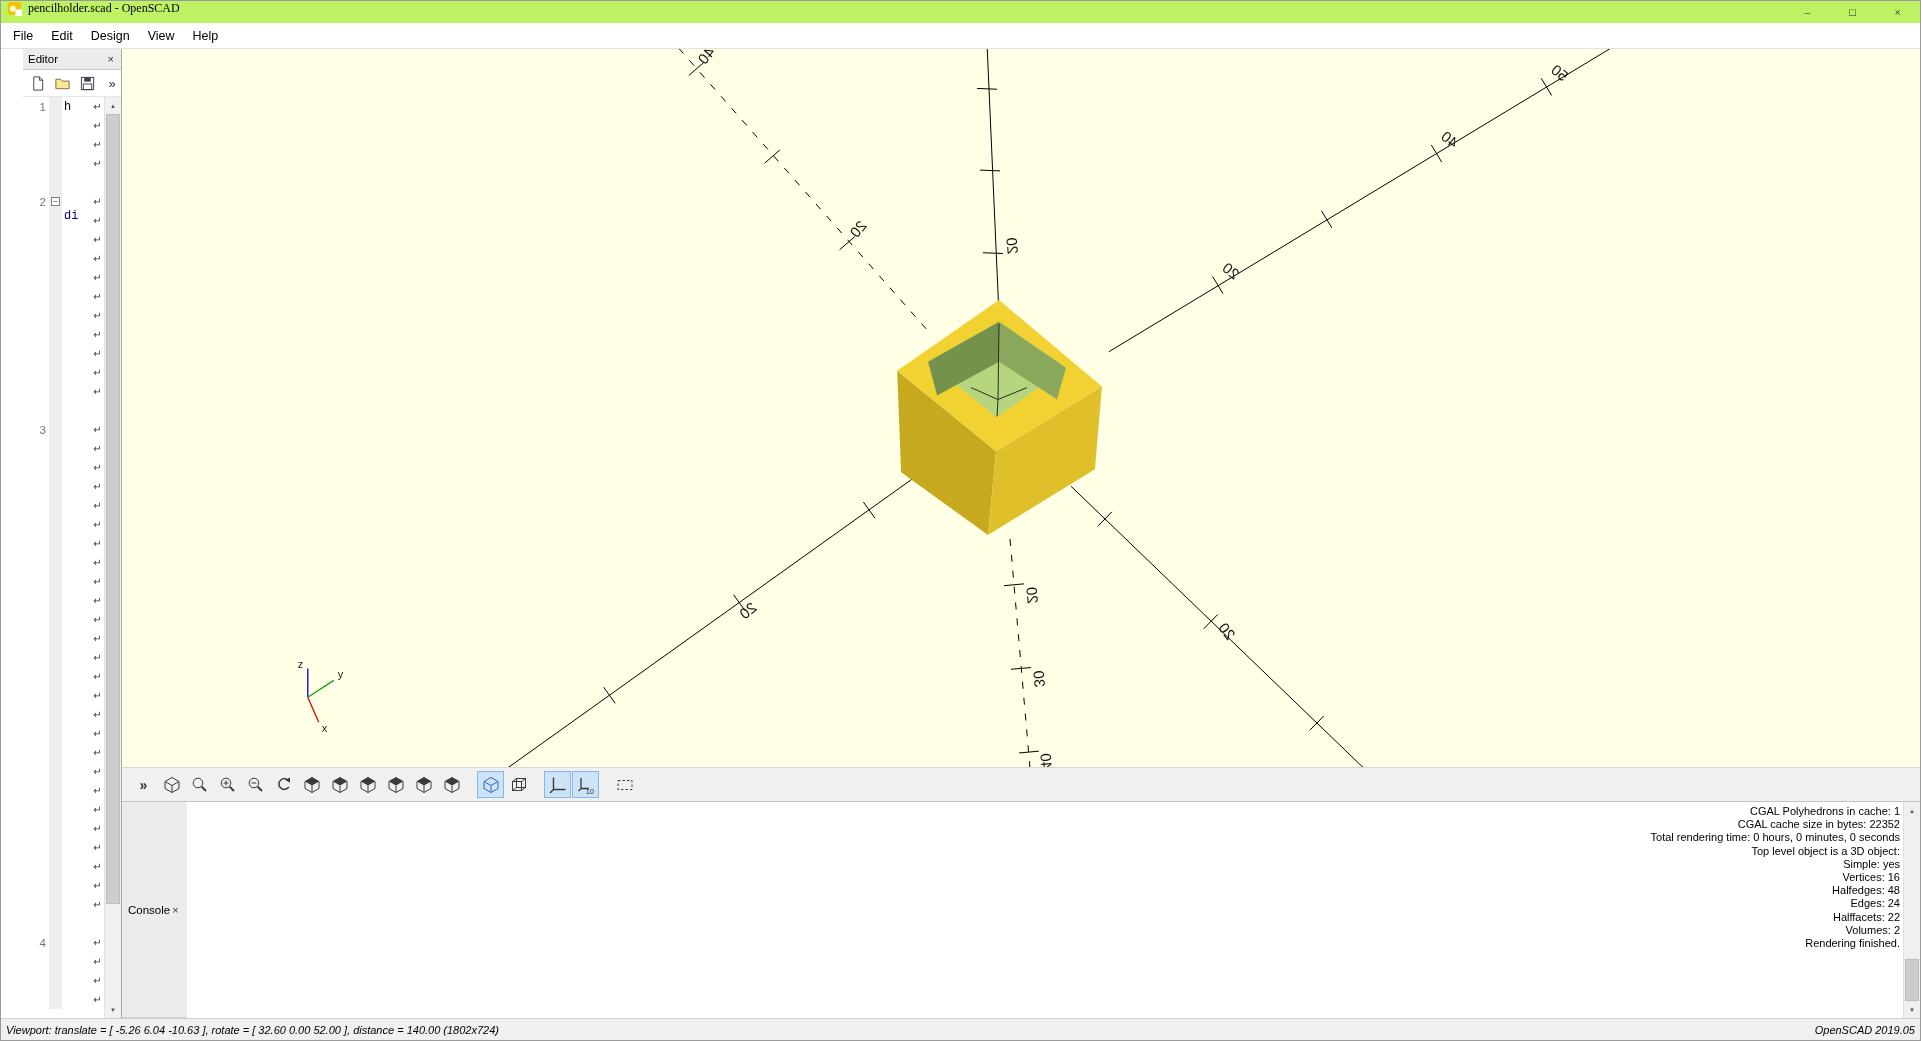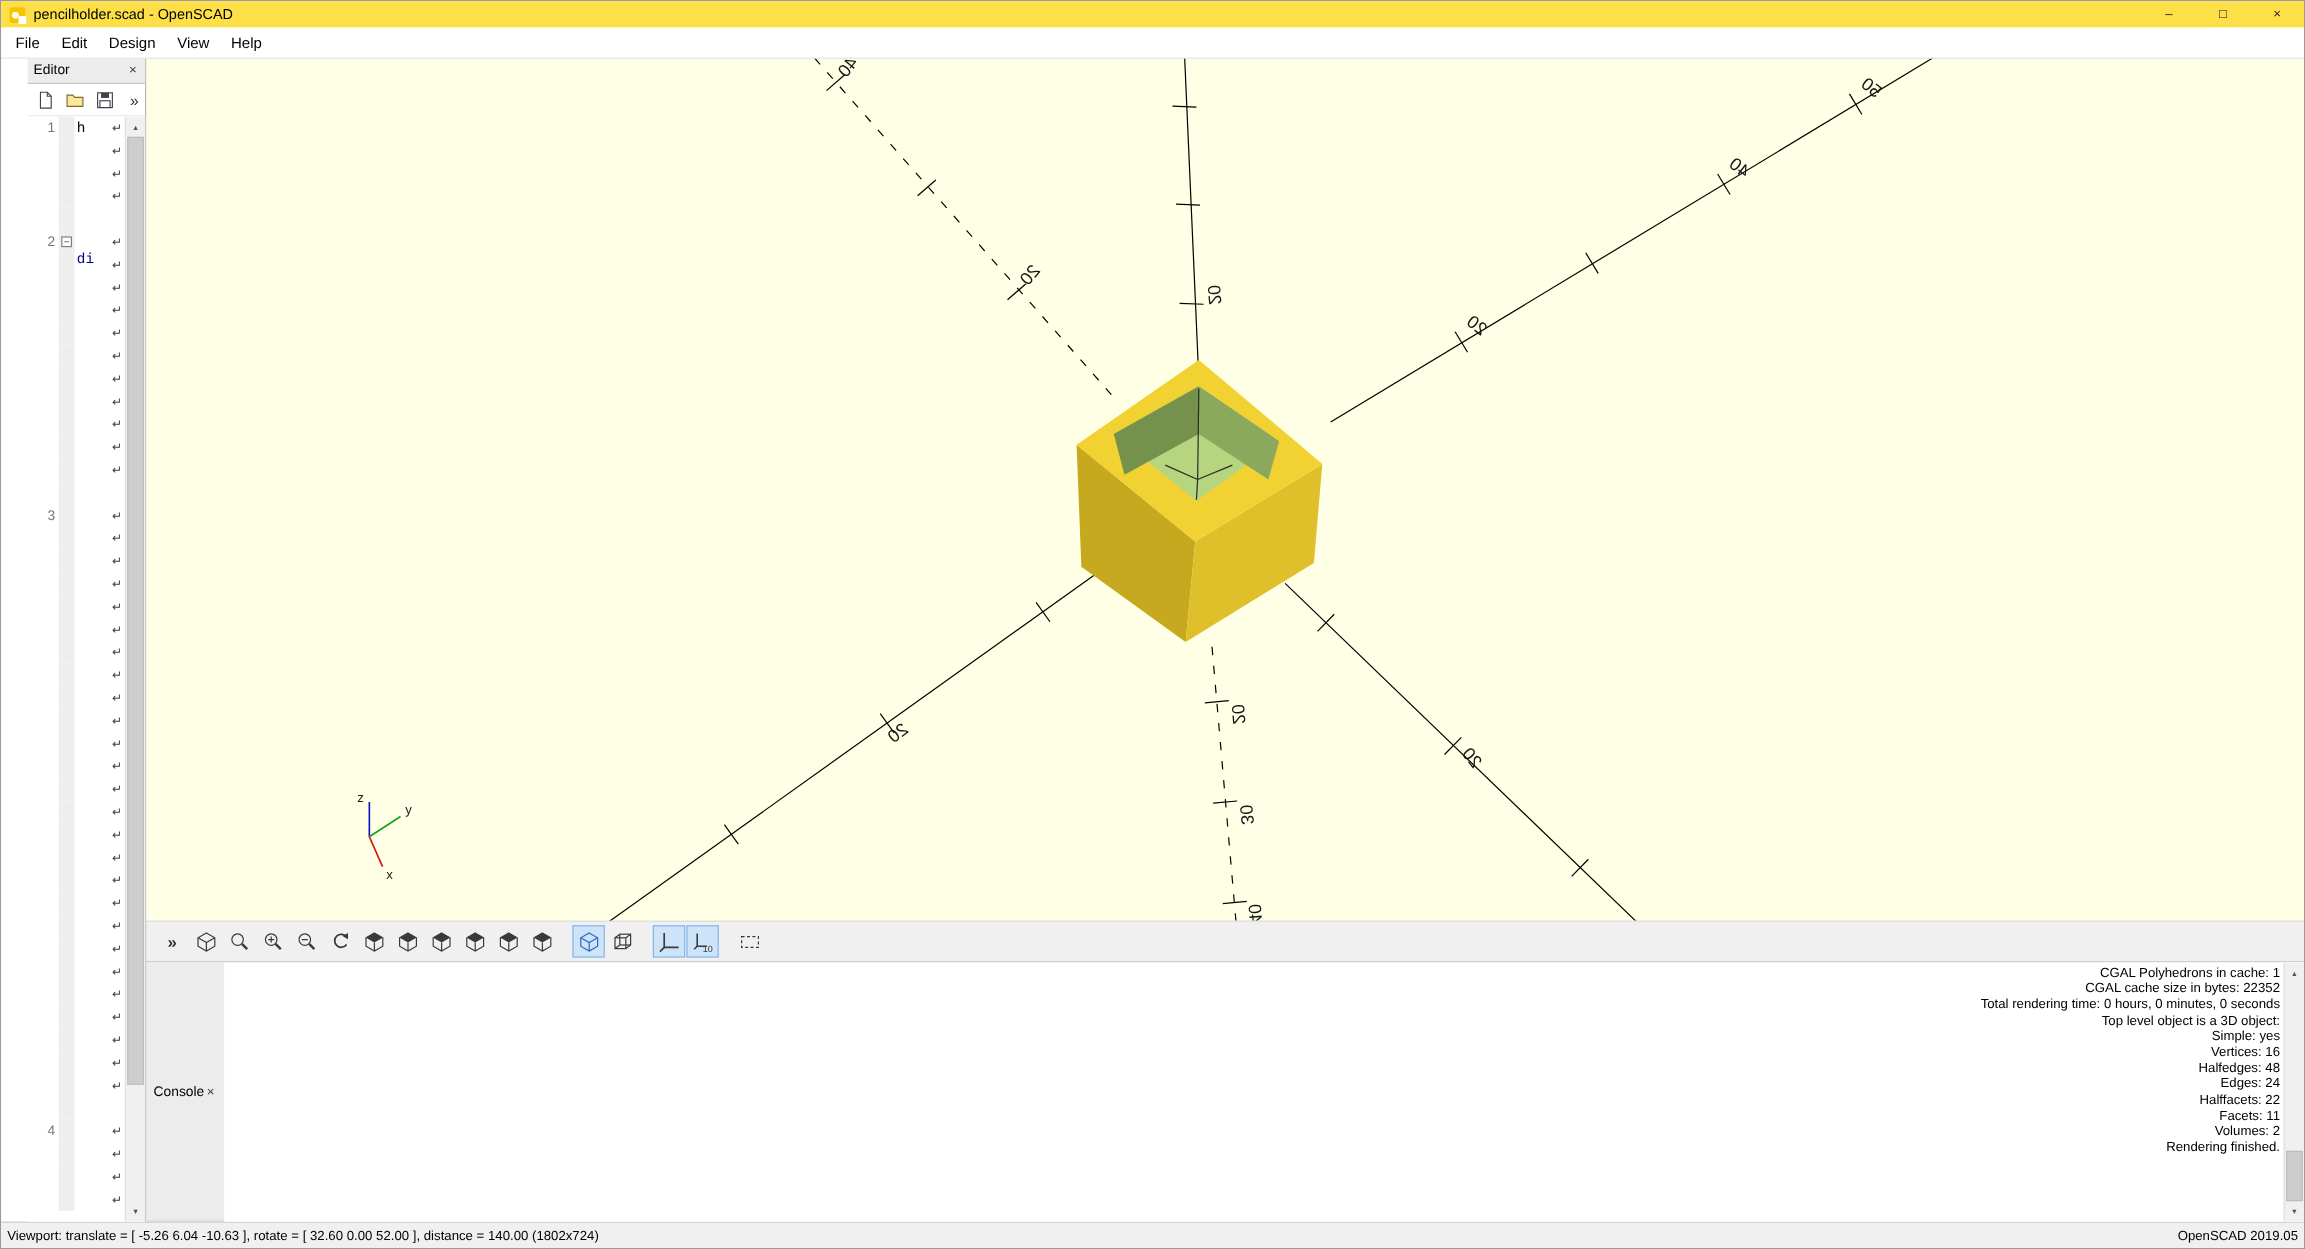--- a/index.html
+++ b/index.html
@@ -2,21 +2,21 @@
 <html><head>
 <meta charset="utf-8">
 <style>
   * { box-sizing: border-box; margin: 0; padding: 0; }
   html,body { width: 1921px; height: 1041px; }
   body { font-family: "Liberation Sans", sans-serif; background: #fff; overflow: hidden; }
 
   .window { width: 100%; height: 100%; display: flex; flex-direction: column; border: 1px solid #9a9a9a; background: #fff; }
 
   
-  .titlebar { flex: 0 0 22px; display: flex; align-items: center; background: #fde047; }
+  .titlebar { flex: 0 0 22px; display: flex; background: #bef264; font-family: Liberation Serif, serif; }
   .title-icon { width: 15px; height: 15px; margin: 0 6px; flex: 0 0 auto; }
   .title-text { font-size: 12px; color: #000; }
   .tb-spacer { flex: 1; }
   .win-btn { width: 45px; height: 22px; display: flex; align-items: center; justify-content: center; font-size: 11px; color: #222; }
 
   
   .menubar { flex: 0 0 25px; display: flex; align-items: center; background: #fff; padding-left: 3px; }
   .menu-item { padding: 3px 9px; font-size: 12.5px; color: #000; }
 
   
@@ -65,21 +65,21 @@
   
   .console { flex: 0 0 217px; display: flex; border-top: 1px solid #c2c2c2; }
   .console-header { flex: 0 0 21px; background: #ececec; border-bottom: 1px solid #d2d2d2; display: flex; align-items: center; font-size: 11.5px; padding: 0 6px; }
   .console-title { flex: 1; }
   .console-close { font-size: 11px; color: #333; padding: 0 2px; }
   .console-body { flex: 1; position: relative; background: #fff; overflow: hidden; }
   .console-lines { position: absolute; left: 4px; top: 3px; right: 20px; bottom: 0; font-size: 11px; line-height: 13.2px; color: #000; }
   .console-line { white-space: pre; text-align: right; }
 
   
-  .statusbar { flex: 0 0 22px; background: #f0f0f0; border-top: 1px solid #cfcfcf; display: flex; align-items: center; font-size: 11px; padding: 0 5px; color: #000; }
+  .statusbar { flex: 0 0 22px; background: #f0f0f0; border-top: 1px solid #cfcfcf; display: flex; align-items: center; font-size: 11px; padding: 0 5px; color: #000; font-style: italic; }
   .status-left { flex: 1; }
 
   .hidden-defs { position: absolute; width: 0; height: 0; overflow: hidden; }
 </style>
 </head>
 <body>
 
 <svg class="hidden-defs" aria-hidden="true">
   <defs>
     <symbol id="sym-page" viewBox="0 0 18 18">
@@ -660,21 +660,20 @@
           <div class="console-lines">
               <div class="console-line">CGAL Polyhedrons in cache: 1</div>
               <div class="console-line">CGAL cache size in bytes: 22352</div>
               <div class="console-line">Total rendering time: 0 hours, 0 minutes, 0 seconds</div>
               <div class="console-line">Top level object is a 3D object:</div>
               <div class="console-line">Simple: yes</div>
               <div class="console-line">Vertices: 16</div>
               <div class="console-line">Halfedges: 48</div>
               <div class="console-line">Edges: 24</div>
               <div class="console-line">Halffacets: 22</div>
-              <div class="console-line">Facets: 11</div>
               <div class="console-line">Volumes: 2</div>
               <div class="console-line">Rendering finished.</div>
             </div>
           <div class="vscroll">
             <div class="arr up">▴</div>
             <div class="thumb console-thumb"></div>
             <div class="arr down">▾</div>
           </div>
         </div>
       </div>

